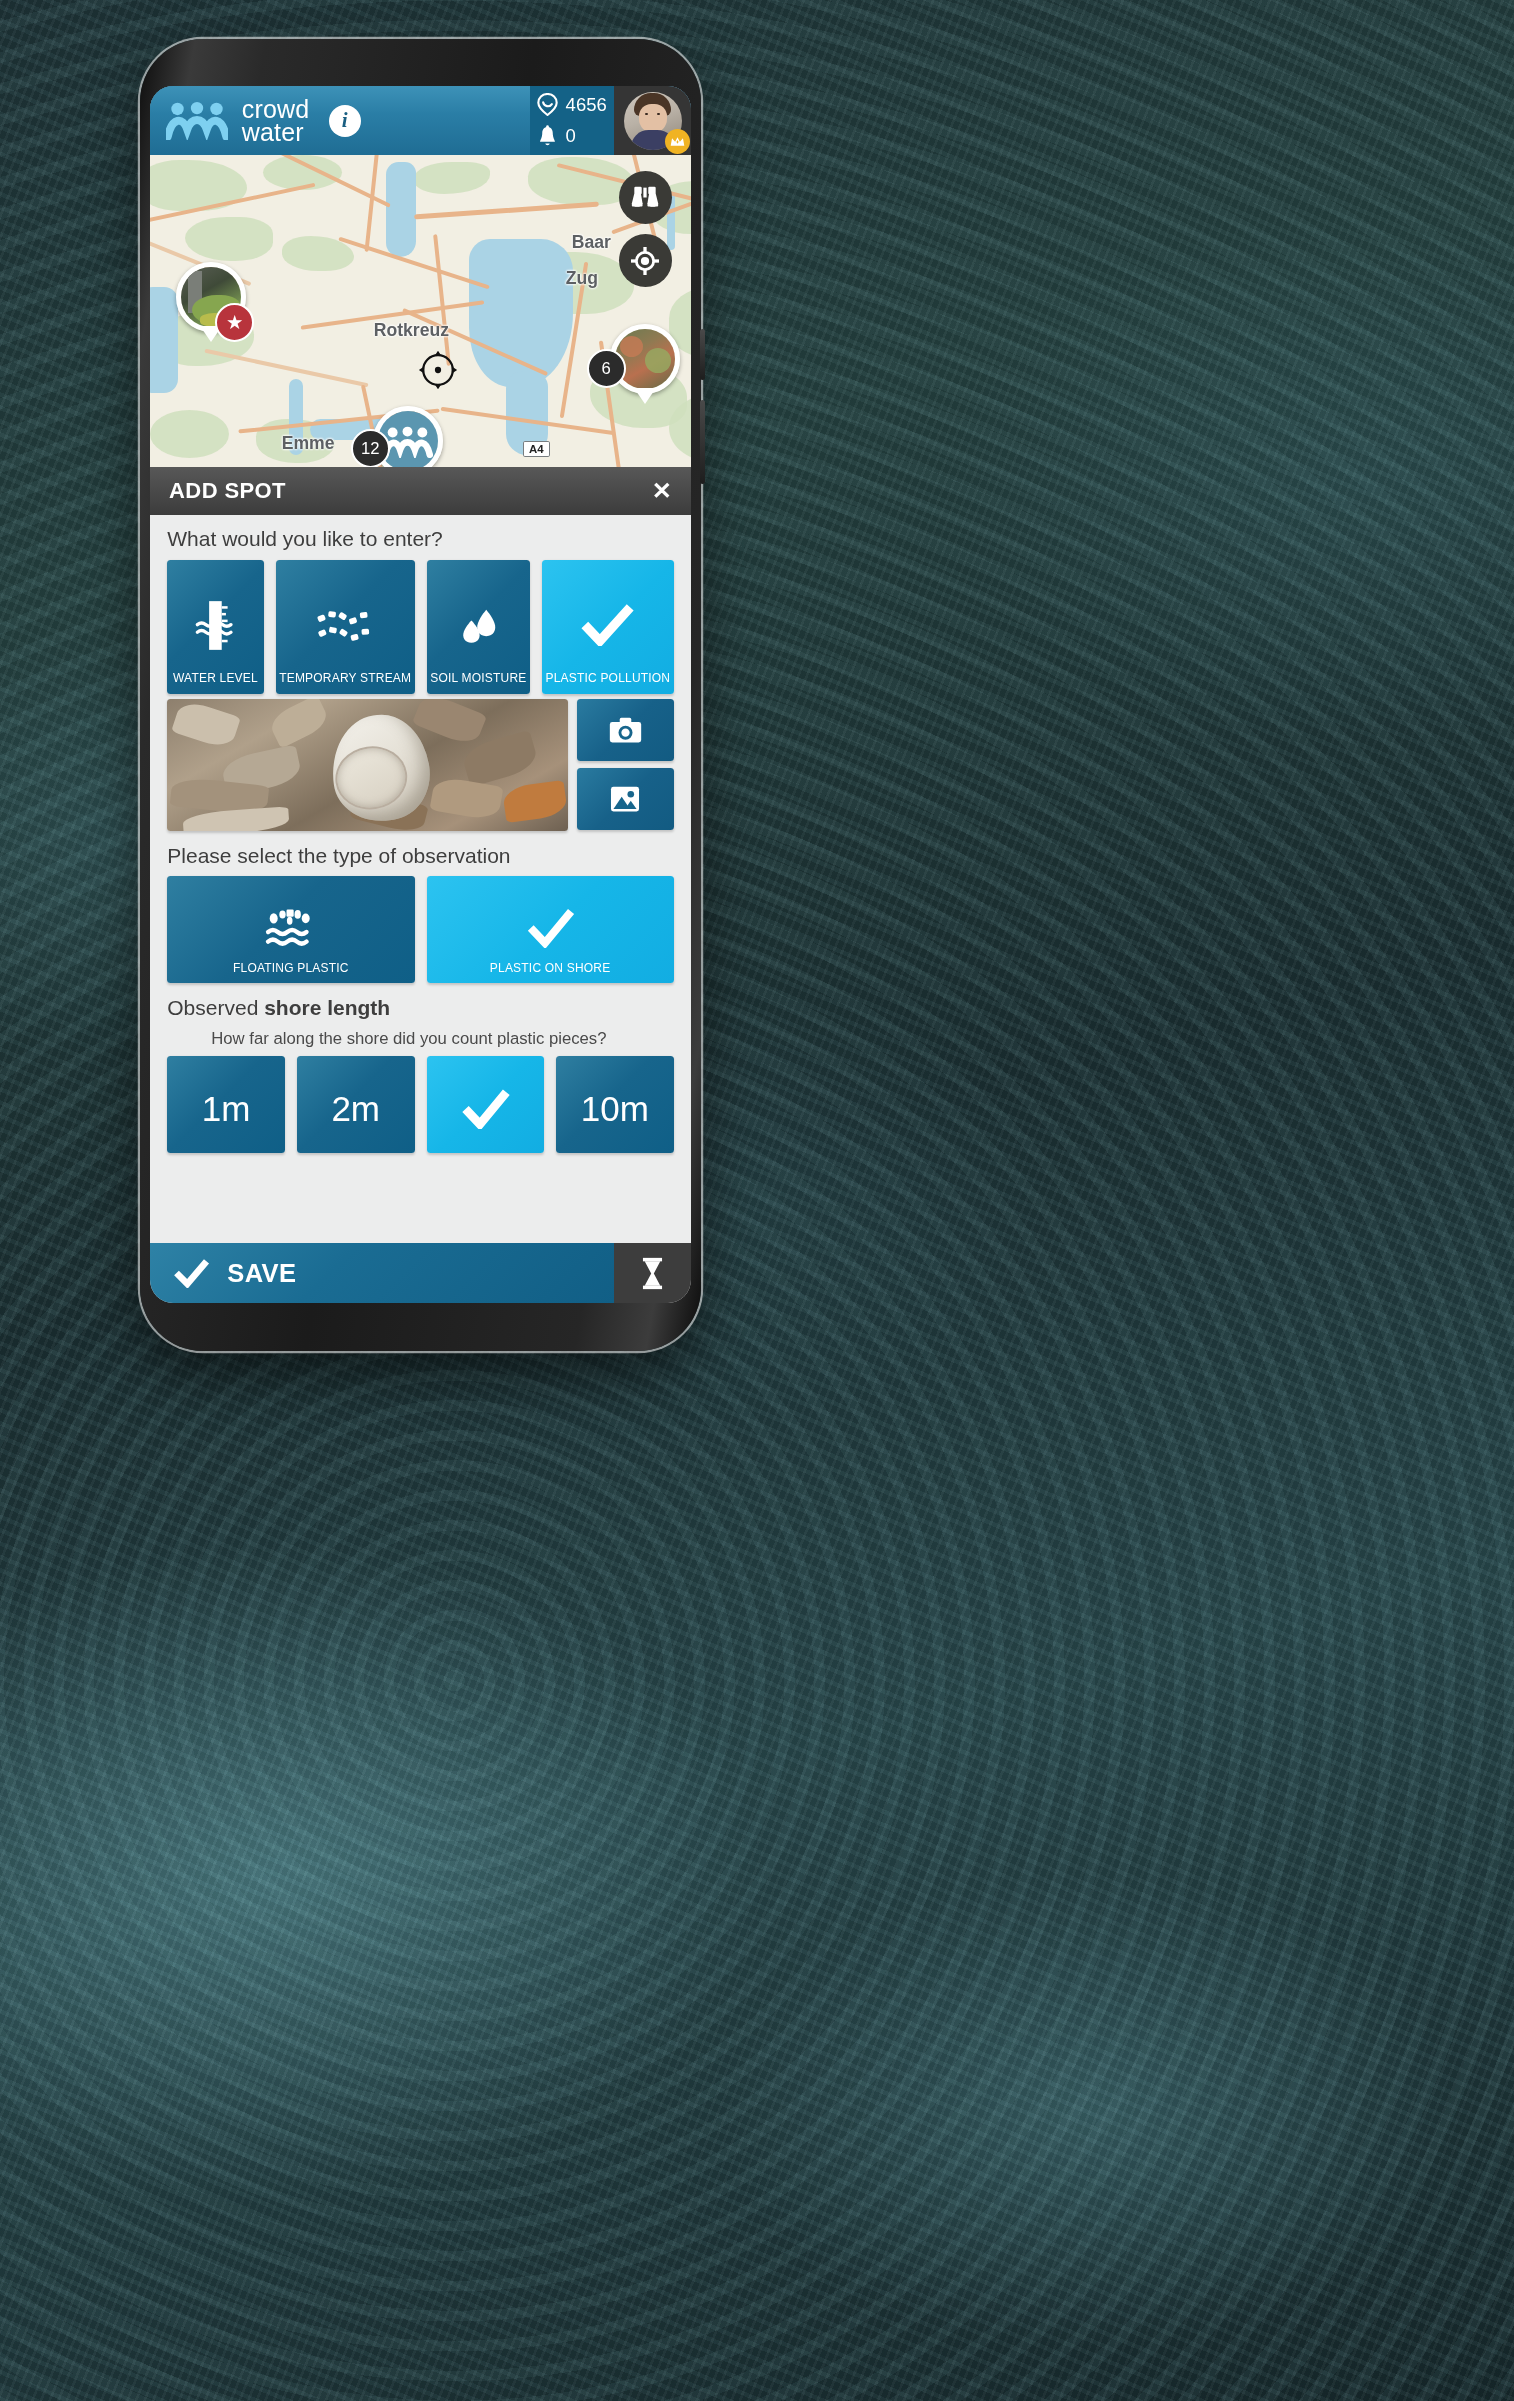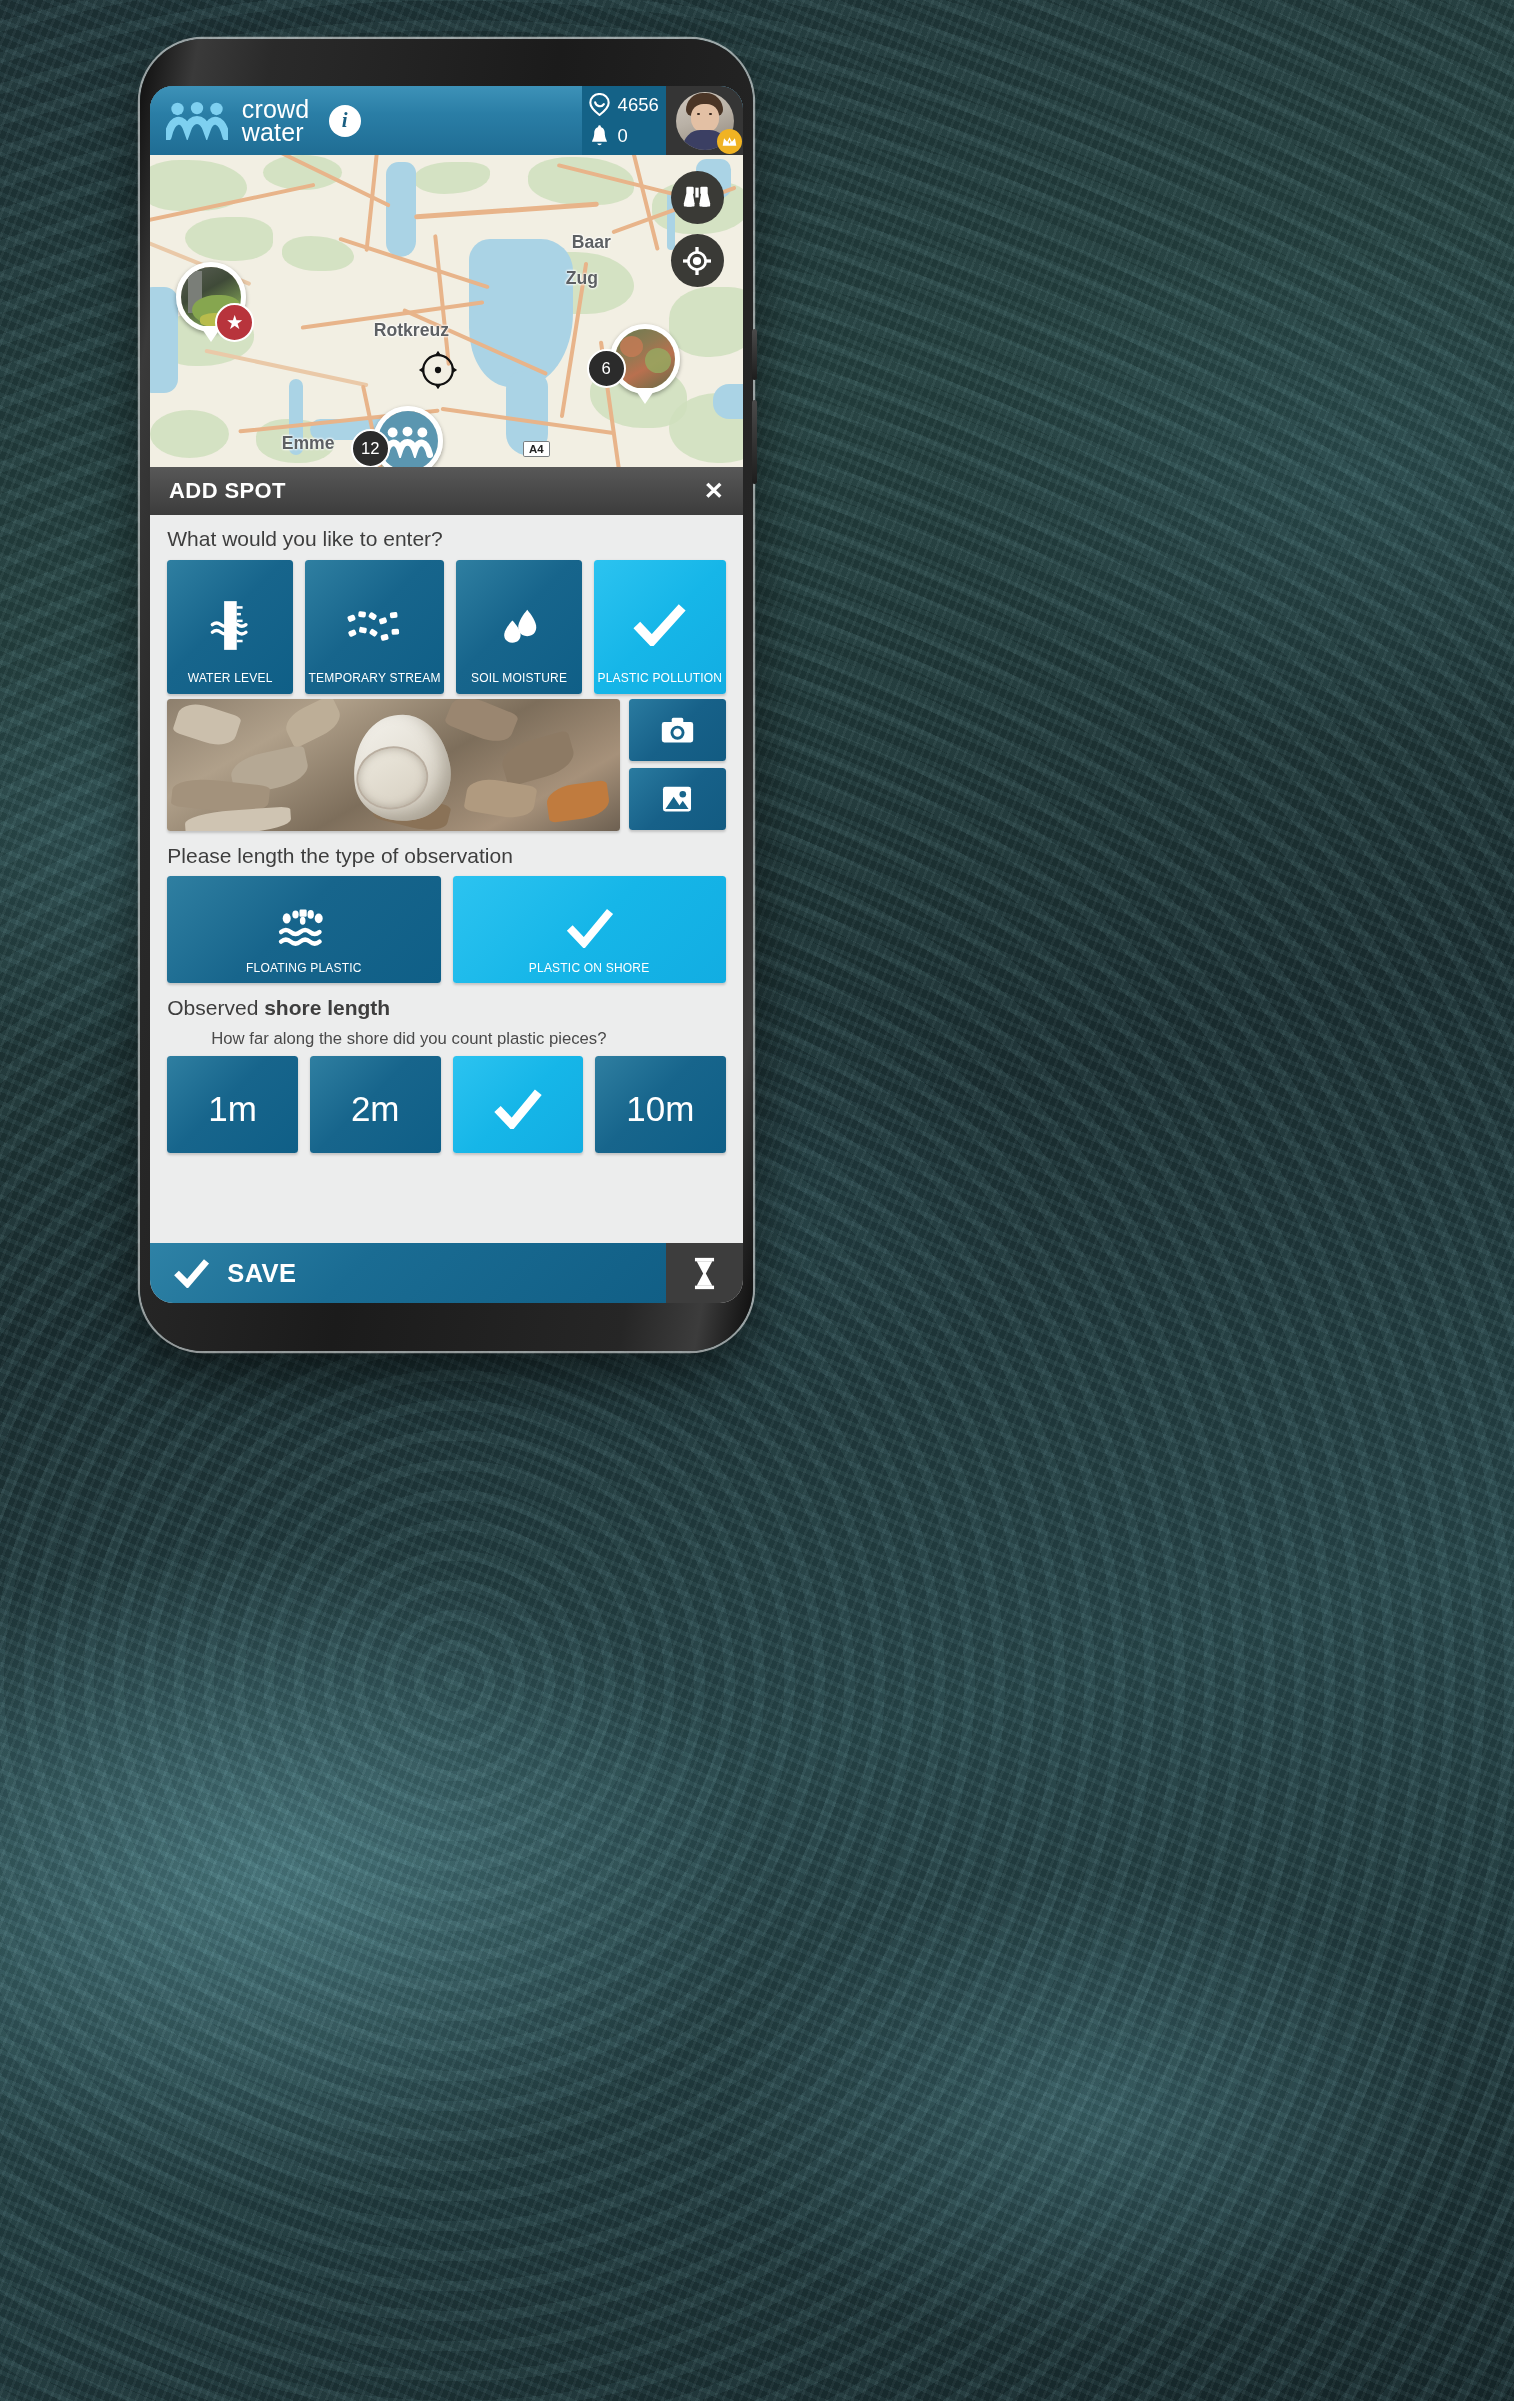--- a/index.html
+++ b/index.html
@@ -24,21 +24,21 @@
     background:
       repeating-linear-gradient(112deg, rgba(255,255,255,0.035) 0px, rgba(255,255,255,0.035) 2.6px, rgba(0,0,0,0.05) 2.6px, rgba(0,0,0,0.05) 8px),
       repeating-linear-gradient(23deg, rgba(170,220,225,0.05) 0px, rgba(170,220,225,0.05) 4.4px, rgba(0,0,0,0.04) 4.4px, rgba(0,0,0,0.04) 12.3px),
       repeating-radial-gradient(circle at 30% 70%, rgba(150,210,215,0.07) 0px, rgba(150,210,215,0.07) 10.6px, rgba(0,0,0,0) 10.6px, rgba(0,0,0,0) 30px);
     pointer-events:none;
   }
 
   
   .phone{
     position:absolute; left:140px; top:39px;
-    width:613px; height:1312px;
+    width:561px; height:1312px;
     border-radius:63px;
     background:linear-gradient(100deg,#0c0c0c 0%,#3a3a3a 7%,#2a2a2a 16%,#1b1b1b 50%,#262626 84%,#3c3c3c 93%,#0a0a0a 100%);
     box-shadow:0 0 0 2.2px rgba(255,255,255,0.55), 0 23px 53px rgba(0,0,0,0.55);
     padding:47px 9.7px 48px 9.7px;
   }
   .phone-inner{
     position:relative; width:100%; height:100%;
     border-radius:23px; overflow:hidden; background:#000;
   }
   .speaker{
@@ -442,21 +442,21 @@
               <svg viewBox="0 0 36 32" width="30" height="26.4">
                 <rect x="1" y="1" width="34" height="30" rx="3" fill="#fff"></rect>
                 <circle cx="25" cy="10" r="4" fill="#17658c"></circle>
                 <path d="M4 28 L14 13 L24 28 Z" fill="#17658c"></path>
                 <path d="M18 28 L25 18 L32 28 Z" fill="#17658c"></path>
               </svg>
             </div>
           </div>
         </div>
 
-        <div class="q-label">Please length the type of observation</div>
+        <div class="q-label">Please select the type of observation</div>
 
         <div class="opt-row mid">
           <div class="opt">
             <span class="ico">
               <svg viewBox="0 0 62 50" width="51" height="40">
                 <g fill="#fff">
                   <ellipse cx="10" cy="13" rx="5" ry="6.5"></ellipse>
                   <ellipse cx="21" cy="8" rx="4" ry="5"></ellipse>
                   <rect x="26" y="2" width="9" height="9" rx="1.5"></rect>
                   <ellipse cx="40" cy="8" rx="4" ry="5.5"></ellipse>

